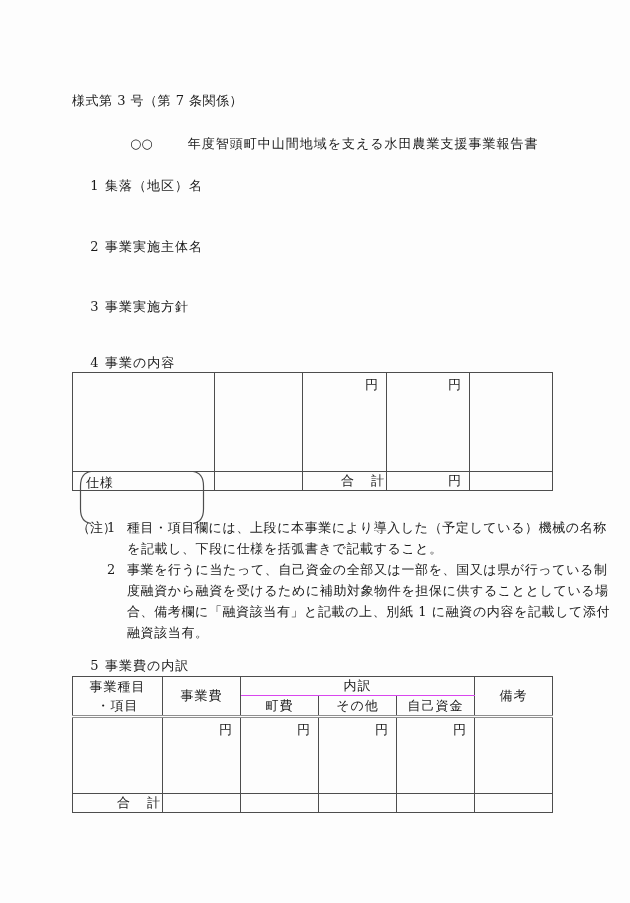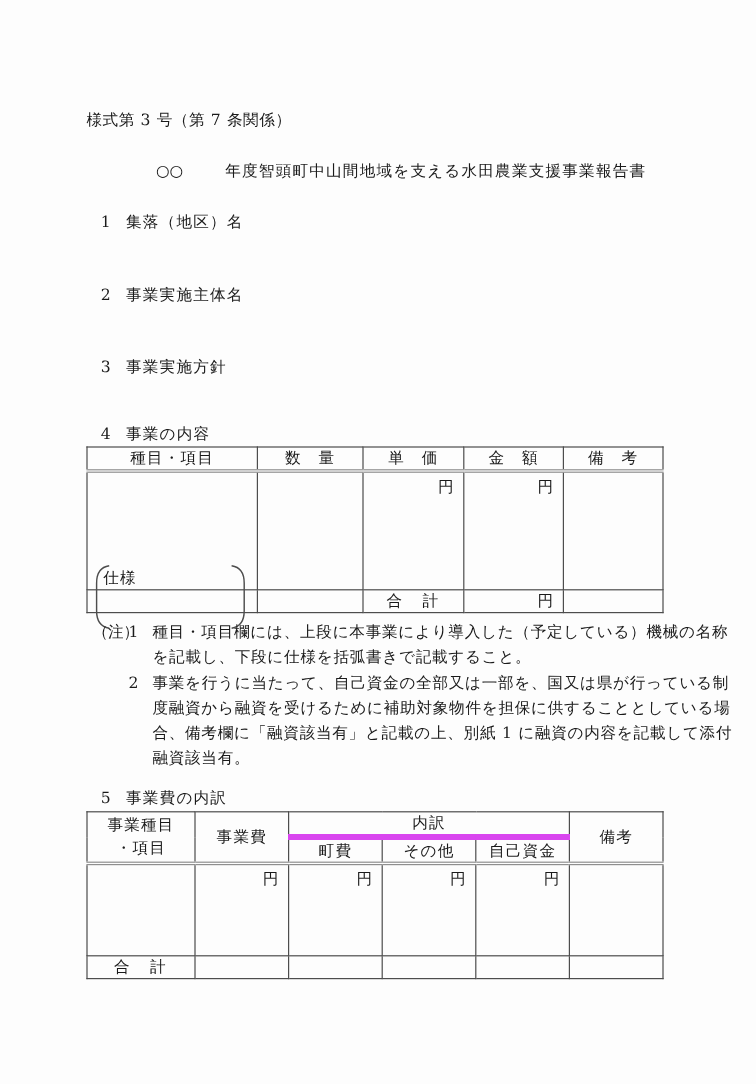--- a/index.html
+++ b/index.html
@@ -7,21 +7,21 @@
   .page {
     position:relative;
     width:630px; height:903px;
     margin:0 auto;
     background:#fdfdfd;
     color:#1a1a1a;
     font-family:"DejaVu Serif","Liberation Serif",serif;
     font-size:13px;
     overflow:hidden;
   }
-  .abs { position:absolute; line-height:21px; white-space:nowrap; }
+  .abs { position:absolute; line-height:21px; white-space:nowrap;text-align:center; }
   .form-number { left:72px; top:90px; letter-spacing:0.5px; }
   .doc-title { left:130px; top:133px; display:flex; }
   .doc-title .gap { display:inline-block; width:35px; }
   .doc-title .t { letter-spacing:1px; }
   .sec { display:flex; }
   .sec .num { width:21px; }
   .sec .lbl { letter-spacing:1px; }
   .sec1 { left:84px; top:175px; }
   .sec2 { left:84px; top:236px; }
   .sec3 { left:84px; top:296px; }
@@ -30,24 +30,24 @@
 
   table { border-collapse:collapse; table-layout:fixed; width:480px; background:#fdfdfd; }
   .tbl { position:absolute; left:72px; }
   .tbl4 { top:372px; }
   .tbl5 { top:676px; }
   td, th { border:1px solid #4d4d4d; font-weight:normal; font-size:13px; padding:0; vertical-align:middle; }
   table { border:1.5px solid #4d4d4d; }
   th { text-align:center; letter-spacing:1px; }
   .hrow th { height:19px; }
   .dbl { border-bottom:3px double #8f8f8f; }
-  .thin-b { border-bottom:5px solid #d946ef;margin-left:11px; }
+  .thin-b { border-bottom:1px solid #d946ef;margin-left:11px; }
   .yen-top { vertical-align:top; text-align:right; padding:3px 8px 0 0; }
   .yen-mid { text-align:right; padding-right:8px; }
-  .ctr { text-align:center; letter-spacing:2px; }
+  .ctr { text-align:right; letter-spacing:2px; }
   .row-tall4 td { height:99px; }
   .row-total4 td { height:18px; }
   .t5h2 th { height:18px; }
   .row-tall5 td { height:77px; }
   .row-total5 td { height:19px; }
   .two-line { line-height:19px;margin-left:46px; }
 
   .notes { position:absolute; left:77px; top:517px; width:478px; }
   .note-row { display:flex; line-height:21px; white-space:nowrap; }
   .note-marker { width:30px; flex:none; }
@@ -93,27 +93,20 @@
 
   <table class="tbl tbl4">
     <colgroup>
       <col style="width:142px">
         <col style="width:88px">
         <col style="width:84px">
         <col style="width:83px">
         <col style="width:83px">
     </colgroup>
     <tbody>
-        <tr class="hrow">
-      <th class="dbl">種目・項目</th>
-      <th class="dbl">数　量</th>
-      <th class="dbl">単　価</th>
-      <th class="dbl">金　額</th>
-      <th class="dbl">備　考</th>
-    </tr>
     <tr class="row-tall4">
       <td></td>
       <td></td>
       <td class="yen-top">円</td>
       <td class="yen-top">円</td>
       <td></td>
     </tr>
     <tr class="row-total4">
       <td></td>
       <td></td>

